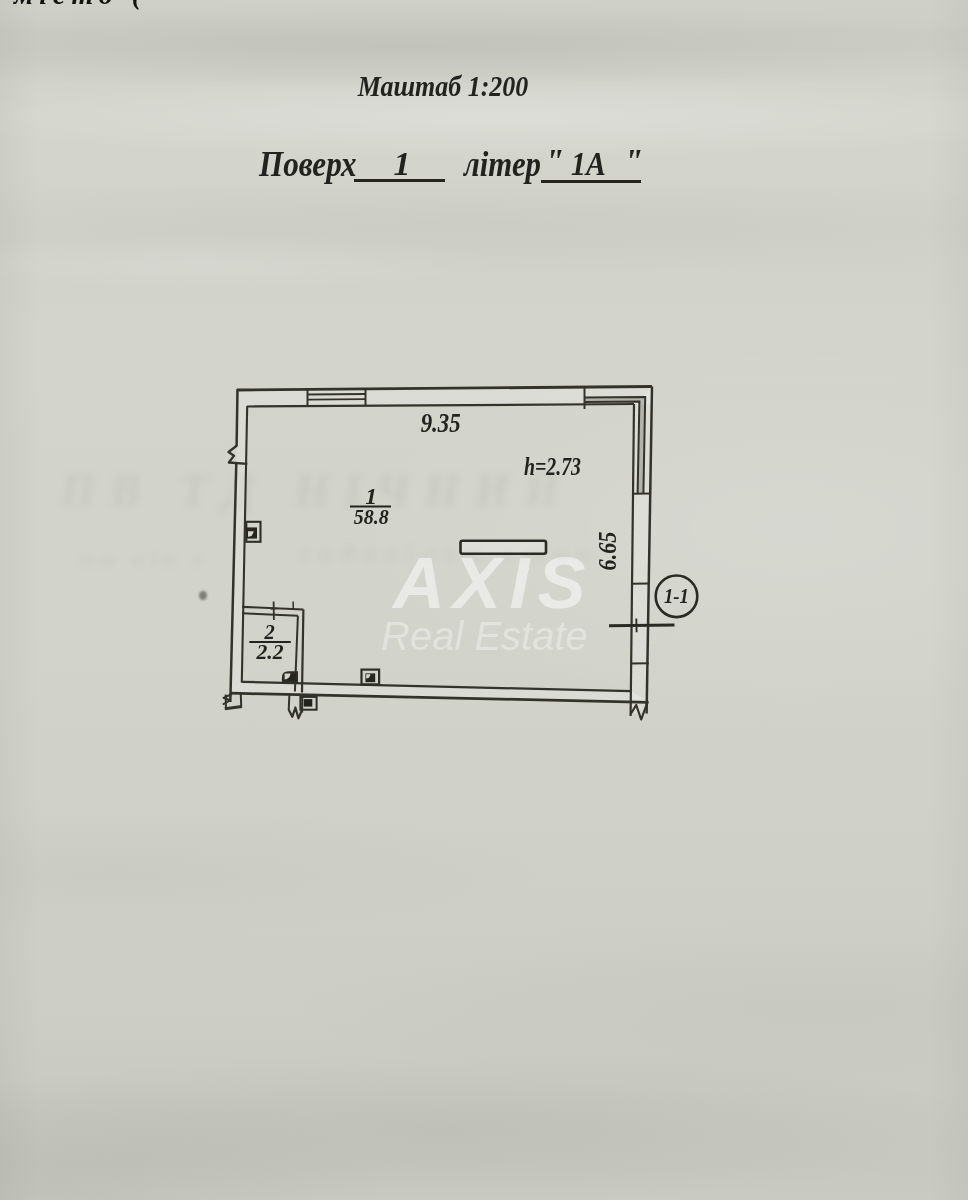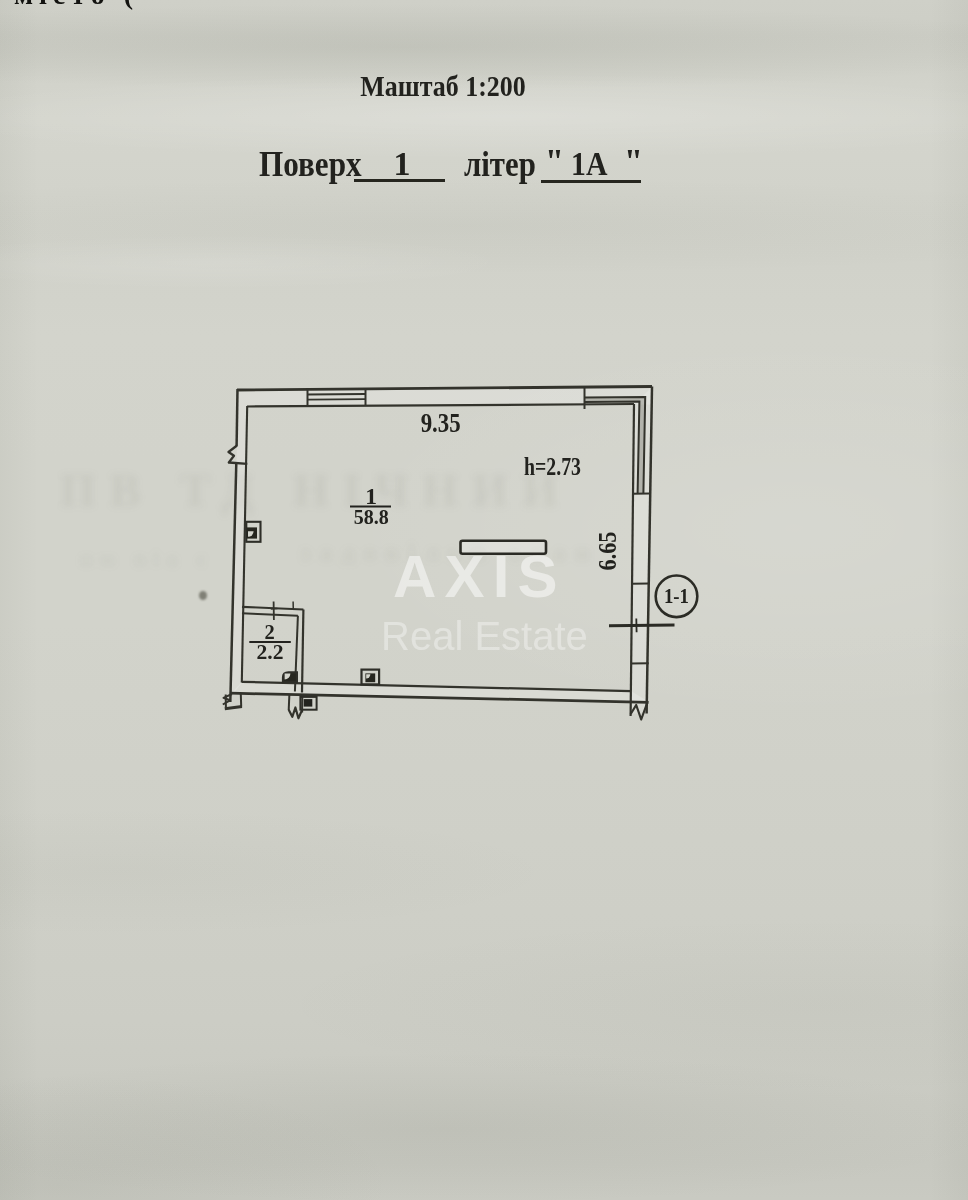--- a/index.html
+++ b/index.html
@@ -5,20 +5,21 @@
   html,body{margin:0;padding:0;}
   .page{position:relative;width:968px;height:1200px;overflow:hidden;
     font-family:"Liberation Serif", serif;
     background:
       radial-gradient(ellipse 620px 260px at 82% 44%, rgba(255,255,255,0.10), rgba(255,255,255,0) 75%),
       linear-gradient(90deg, rgba(40,45,30,0.04), rgba(0,0,0,0) 4%, rgba(0,0,0,0) 96%, rgba(40,45,30,0.035)),
       linear-gradient(180deg,
         #cfd0c8 0%, #cdcec6 3%, #d2d3cb 7%, #d4d5cd 10%, #d2d3cb 16%,
         #d1d2ca 22%, #d3d4cc 28%, #d2d3cb 38%, #d2d3cb 52%, #d0d1c9 64%,
         #cecfc7 76%, #cccdc5 85%, #c9cac2 92%, #c7c8c0 97%, #c9cac2 100%);
+    font-style: italic;
   }
   .t{position:absolute;color:#22221e;font-weight:bold;line-height:1;white-space:nowrap;}
   .soft{filter:blur(0.5px);}
 </style>
 </head>
 <body>
 <div class="page">
 
   <div class="t" style="left:60px;top:468px;font-size:46px;letter-spacing:14px;color:rgba(105,110,95,0.085);filter:blur(3.5px);font-weight:bold;">ПВ ТД НІЧНИЙ</div>
 
@@ -51,21 +52,21 @@
   <div class="t soft" style="left:464px;top:147px;font-size:35px;transform:scaleX(0.88);transform-origin:0 0;">літер</div>
 
   <div style="position:absolute;left:541px;top:180px;width:100px;height:3px;background:#26261f;"></div>
 
   <div class="t soft" style="left:545px;top:144px;font-size:34px;">"</div>
 
   <div class="t soft" style="left:571px;top:147px;font-size:34px;transform:scaleX(0.875);transform-origin:0 0;">1А</div>
 
   <div class="t soft" style="left:624px;top:144px;font-size:34px;">"</div>
 
-  <div style="position:absolute;left:393px;top:547px;font-family:'Liberation Sans',sans-serif;font-weight:bold;font-size:60px;line-height:1;letter-spacing:8.2px;color:rgba(255,255,255,0.50);">AXIS</div>
+  <div style="position:absolute;left:393px;top:547px;font-family:'Liberation Sans',sans-serif;font-weight:bold;font-size:72px;line-height:1;letter-spacing:8.2px;color:rgba(255,255,255,0.50);">AXIS</div>
 
   <div style="position:absolute;left:381px;top:616px;font-family:'Liberation Sans',sans-serif;font-size:40px;line-height:1;letter-spacing:0px;color:rgba(255,255,255,0.36);">Real Estate</div>
 
   <svg class="soft" width="968" height="1200" viewBox="0 0 968 1200" style="position:absolute;left:0;top:0;" fill="none" stroke-linecap="butt">
 
     <rect x="248" y="406" width="383" height="276" fill="none" stroke="none"></rect>
 
     <rect x="242" y="616" width="53" height="66" fill="none" stroke="none"></rect>
 
     <g fill="rgba(255,255,255,0.20)" stroke="none">

